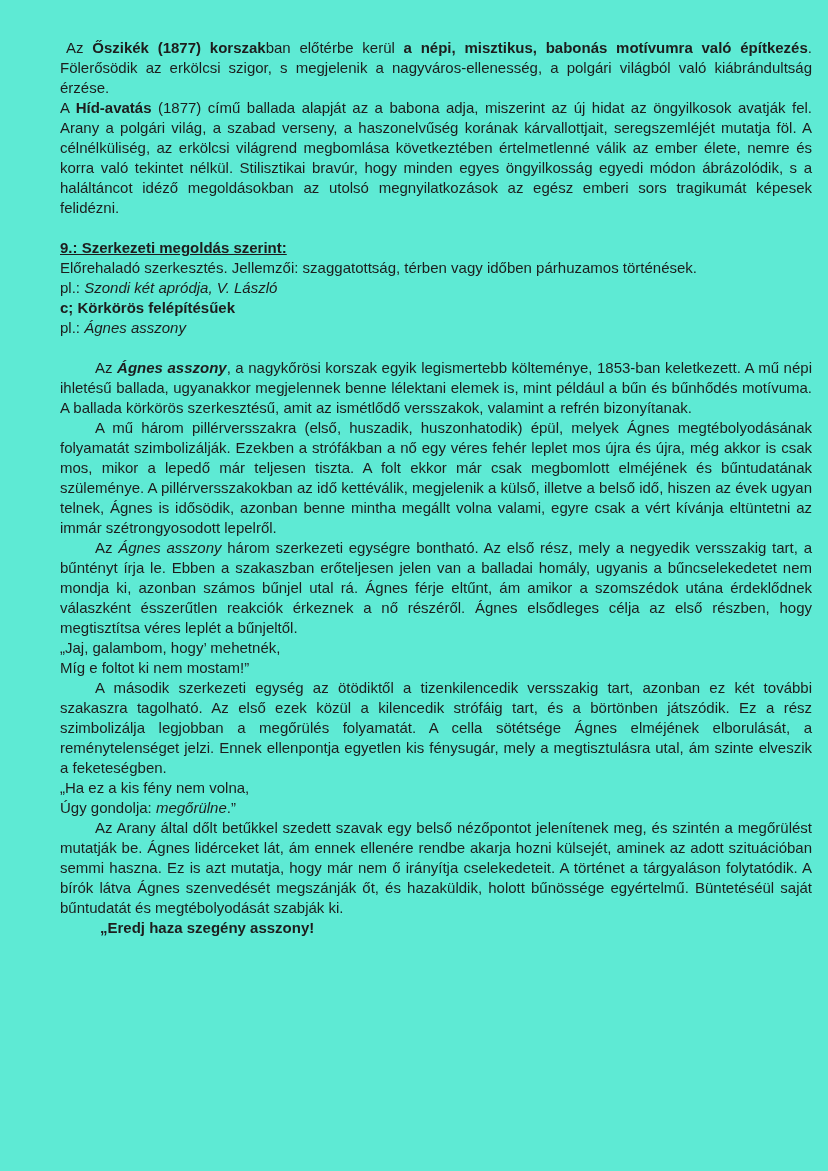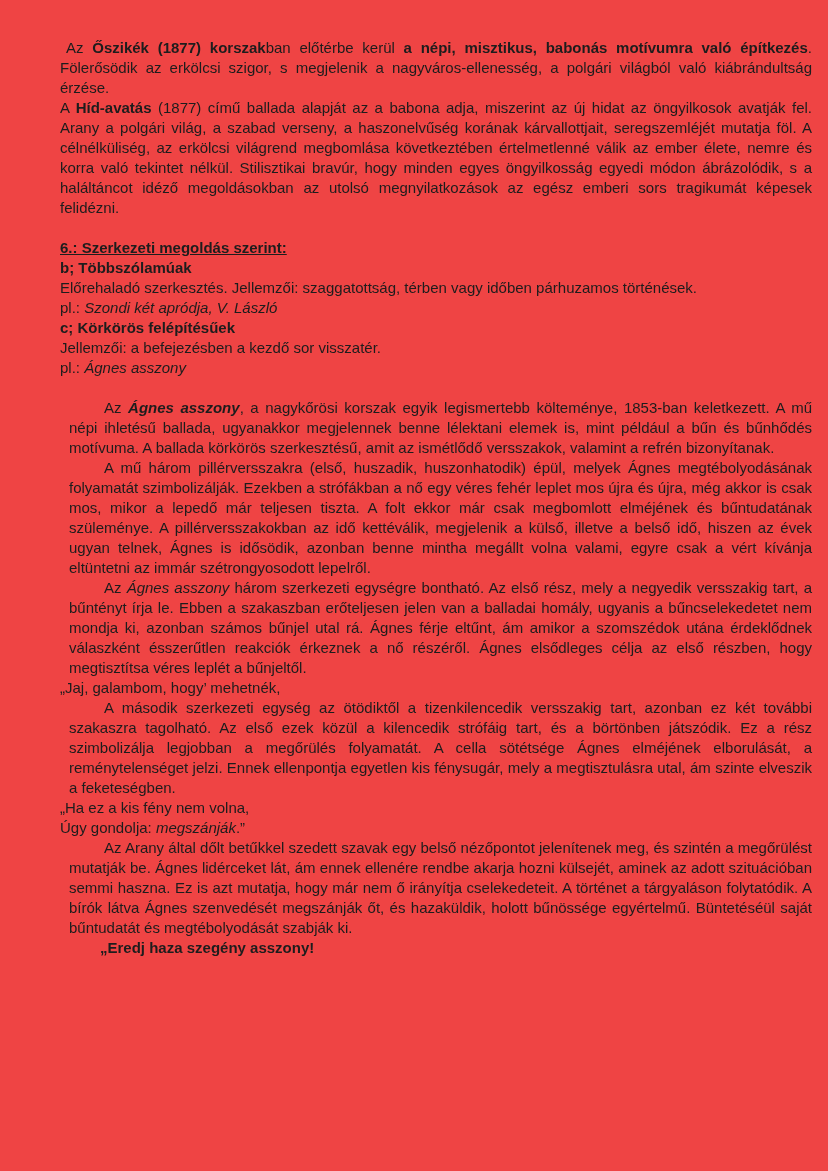--- a/index.html
+++ b/index.html
@@ -14,45 +14,44 @@
     background: #ffffff;
     padding: 38px 16px 30px 60px;
     font-family: "Liberation Sans", sans-serif;
     font-size: 15px;
     line-height: 20px;
     color: #1d1d1d;
     overflow: hidden;
   }
   .para { text-align: left; }
   .justify { text-align: justify; }
-  .indent-tab { text-indent: 35px; margin-left: 9px; }
+  .indent-tab { text-indent: 35px; }
   .indent-small { text-indent: 6px; }
   .block-indent { padding-left: 40px; font-weight: bold; }
   .spacer { height: 20px; }
   .b { font-weight: bold; }
   .i { font-style: italic; }
   .u { text-decoration: underline; }
 </style>
 </head>
 <body>
 
-<div class="page" style="background: #ef4444; color: rgb(29, 29, 29);">
+<div class="page" style="background: #5eead4; color: rgb(29, 29, 29);">
     <div class="para justify indent-small"><span>Az </span><span class="b">Őszikék (1877) korszak</span><span>ban előtérbe kerül </span><span class="b">a népi, misztikus, babonás motívumra való építkezés</span><span>. Fölerősödik az erkölcsi szigor, s megjelenik a nagyváros-ellenesség, a polgári világból való kiábrándultság érzése.</span></div>
     <div class="para justify"><span>A </span><span class="b">Híd-avatás</span><span> (1877) című ballada alapját az a babona adja, miszerint az új hidat az öngyilkosok avatják fel. Arany a polgári világ, a szabad verseny, a haszonelvűség korának kárvallottjait, seregszemléjét mutatja föl. A célnélküliség, az erkölcsi világrend megbomlása következtében értelmetlenné válik az ember élete, nemre és korra való tekintet nélkül. Stilisztikai bravúr, hogy minden egyes öngyilkosság egyedi módon ábrázolódik, s a haláltáncot idéző megoldásokban az utolsó megnyilatkozások az egész emberi sors tragikumát képesek felidézni.</span></div>
     <div class="spacer"></div>
-    <div class="para"><span class="b u">6.: Szerkezeti megoldás szerint:</span></div>
-    <div class="para"><span class="b">b; Többszólamúak</span></div>
+    <div class="para"><span class="b u">9.: Szerkezeti megoldás szerint:</span></div>
     <div class="para"><span>Előrehaladó szerkesztés. Jellemzői: szaggatottság, térben vagy időben párhuzamos történések.</span></div>
     <div class="para"><span>pl.: </span><span class="i">Szondi két apródja, V. László</span></div>
     <div class="para"><span class="b">c; Körkörös felépítésűek</span></div>
-    <div class="para"><span>Jellemzői: a befejezésben a kezdő sor visszatér.</span></div>
     <div class="para"><span>pl.: </span><span class="i">Ágnes asszony</span></div>
     <div class="spacer"></div>
     <div class="para justify indent-tab"><span>Az </span><span class="b i">Ágnes asszony</span><span>, a nagykőrösi korszak egyik legismertebb költeménye, 1853-ban keletkezett. A mű népi ihletésű ballada, ugyanakkor megjelennek benne lélektani elemek is, mint például a bűn és bűnhődés motívuma. A ballada körkörös szerkesztésű, amit az ismétlődő versszakok, valamint a refrén bizonyítanak.</span></div>
     <div class="para justify indent-tab"><span>A mű három pillérversszakra (első, huszadik, huszonhatodik) épül, melyek Ágnes megtébolyodásának folyamatát szimbolizálják. Ezekben a strófákban a nő egy véres fehér leplet mos újra és újra, még akkor is csak mos, mikor a lepedő már teljesen tiszta. A folt ekkor már csak megbomlott elméjének és bűntudatának szüleménye. A pillérversszakokban az idő kettéválik, megjelenik a külső, illetve a belső idő, hiszen az évek ugyan telnek, Ágnes is idősödik, azonban benne mintha megállt volna valami, egyre csak a vért kívánja eltüntetni az immár szétrongyosodott lepelről.</span></div>
     <div class="para justify indent-tab"><span>Az </span><span class="i">Ágnes asszony</span><span> három szerkezeti egységre bontható. Az első rész, mely a negyedik versszakig tart, a bűntényt írja le. Ebben a szakaszban erőteljesen jelen van a balladai homály, ugyanis a bűncselekedetet nem mondja ki, azonban számos bűnjel utal rá. Ágnes férje eltűnt, ám amikor a szomszédok utána érdeklődnek válaszként ésszerűtlen reakciók érkeznek a nő részéről. Ágnes elsődleges célja az első részben, hogy megtisztítsa véres leplét a bűnjeltől.</span></div>
     <div class="para"><span>„Jaj, galambom, hogy’ mehetnék,</span></div>
+    <div class="para"><span>Míg e foltot ki nem mostam!”</span></div>
     <div class="para justify indent-tab"><span>A második szerkezeti egység az ötödiktől a tizenkilencedik versszakig tart, azonban ez két további szakaszra tagolható. Az első ezek közül a kilencedik strófáig tart, és a börtönben játszódik. Ez a rész szimbolizálja legjobban a megőrülés folyamatát. A cella sötétsége Ágnes elméjének elborulását, a reménytelenséget jelzi. Ennek ellenpontja egyetlen kis fénysugár, mely a megtisztulásra utal, ám szinte elveszik a feketeségben.</span></div>
     <div class="para"><span>„Ha ez a kis fény nem volna,</span></div>
-    <div class="para"><span>Úgy gondolja: </span><span class="i">megszánják</span><span>.”</span></div>
+    <div class="para"><span>Úgy gondolja: </span><span class="i">megőrülne</span><span>.”</span></div>
     <div class="para justify indent-tab"><span>Az Arany által dőlt betűkkel szedett szavak egy belső nézőpontot jelenítenek meg, és szintén a megőrülést mutatják be. Ágnes lidérceket lát, ám ennek ellenére rendbe akarja hozni külsejét, aminek az adott szituációban semmi haszna. Ez is azt mutatja, hogy már nem ő irányítja cselekedeteit. A történet a tárgyaláson folytatódik. A bírók látva Ágnes szenvedését megszánják őt, és hazaküldik, holott bűnössége egyértelmű. Büntetéséül saját bűntudatát és megtébolyodását szabják ki.</span></div>
     <div class="para block-indent"><span>„Eredj haza szegény asszony!</span></div>
   </div>
 
 </body></html>

